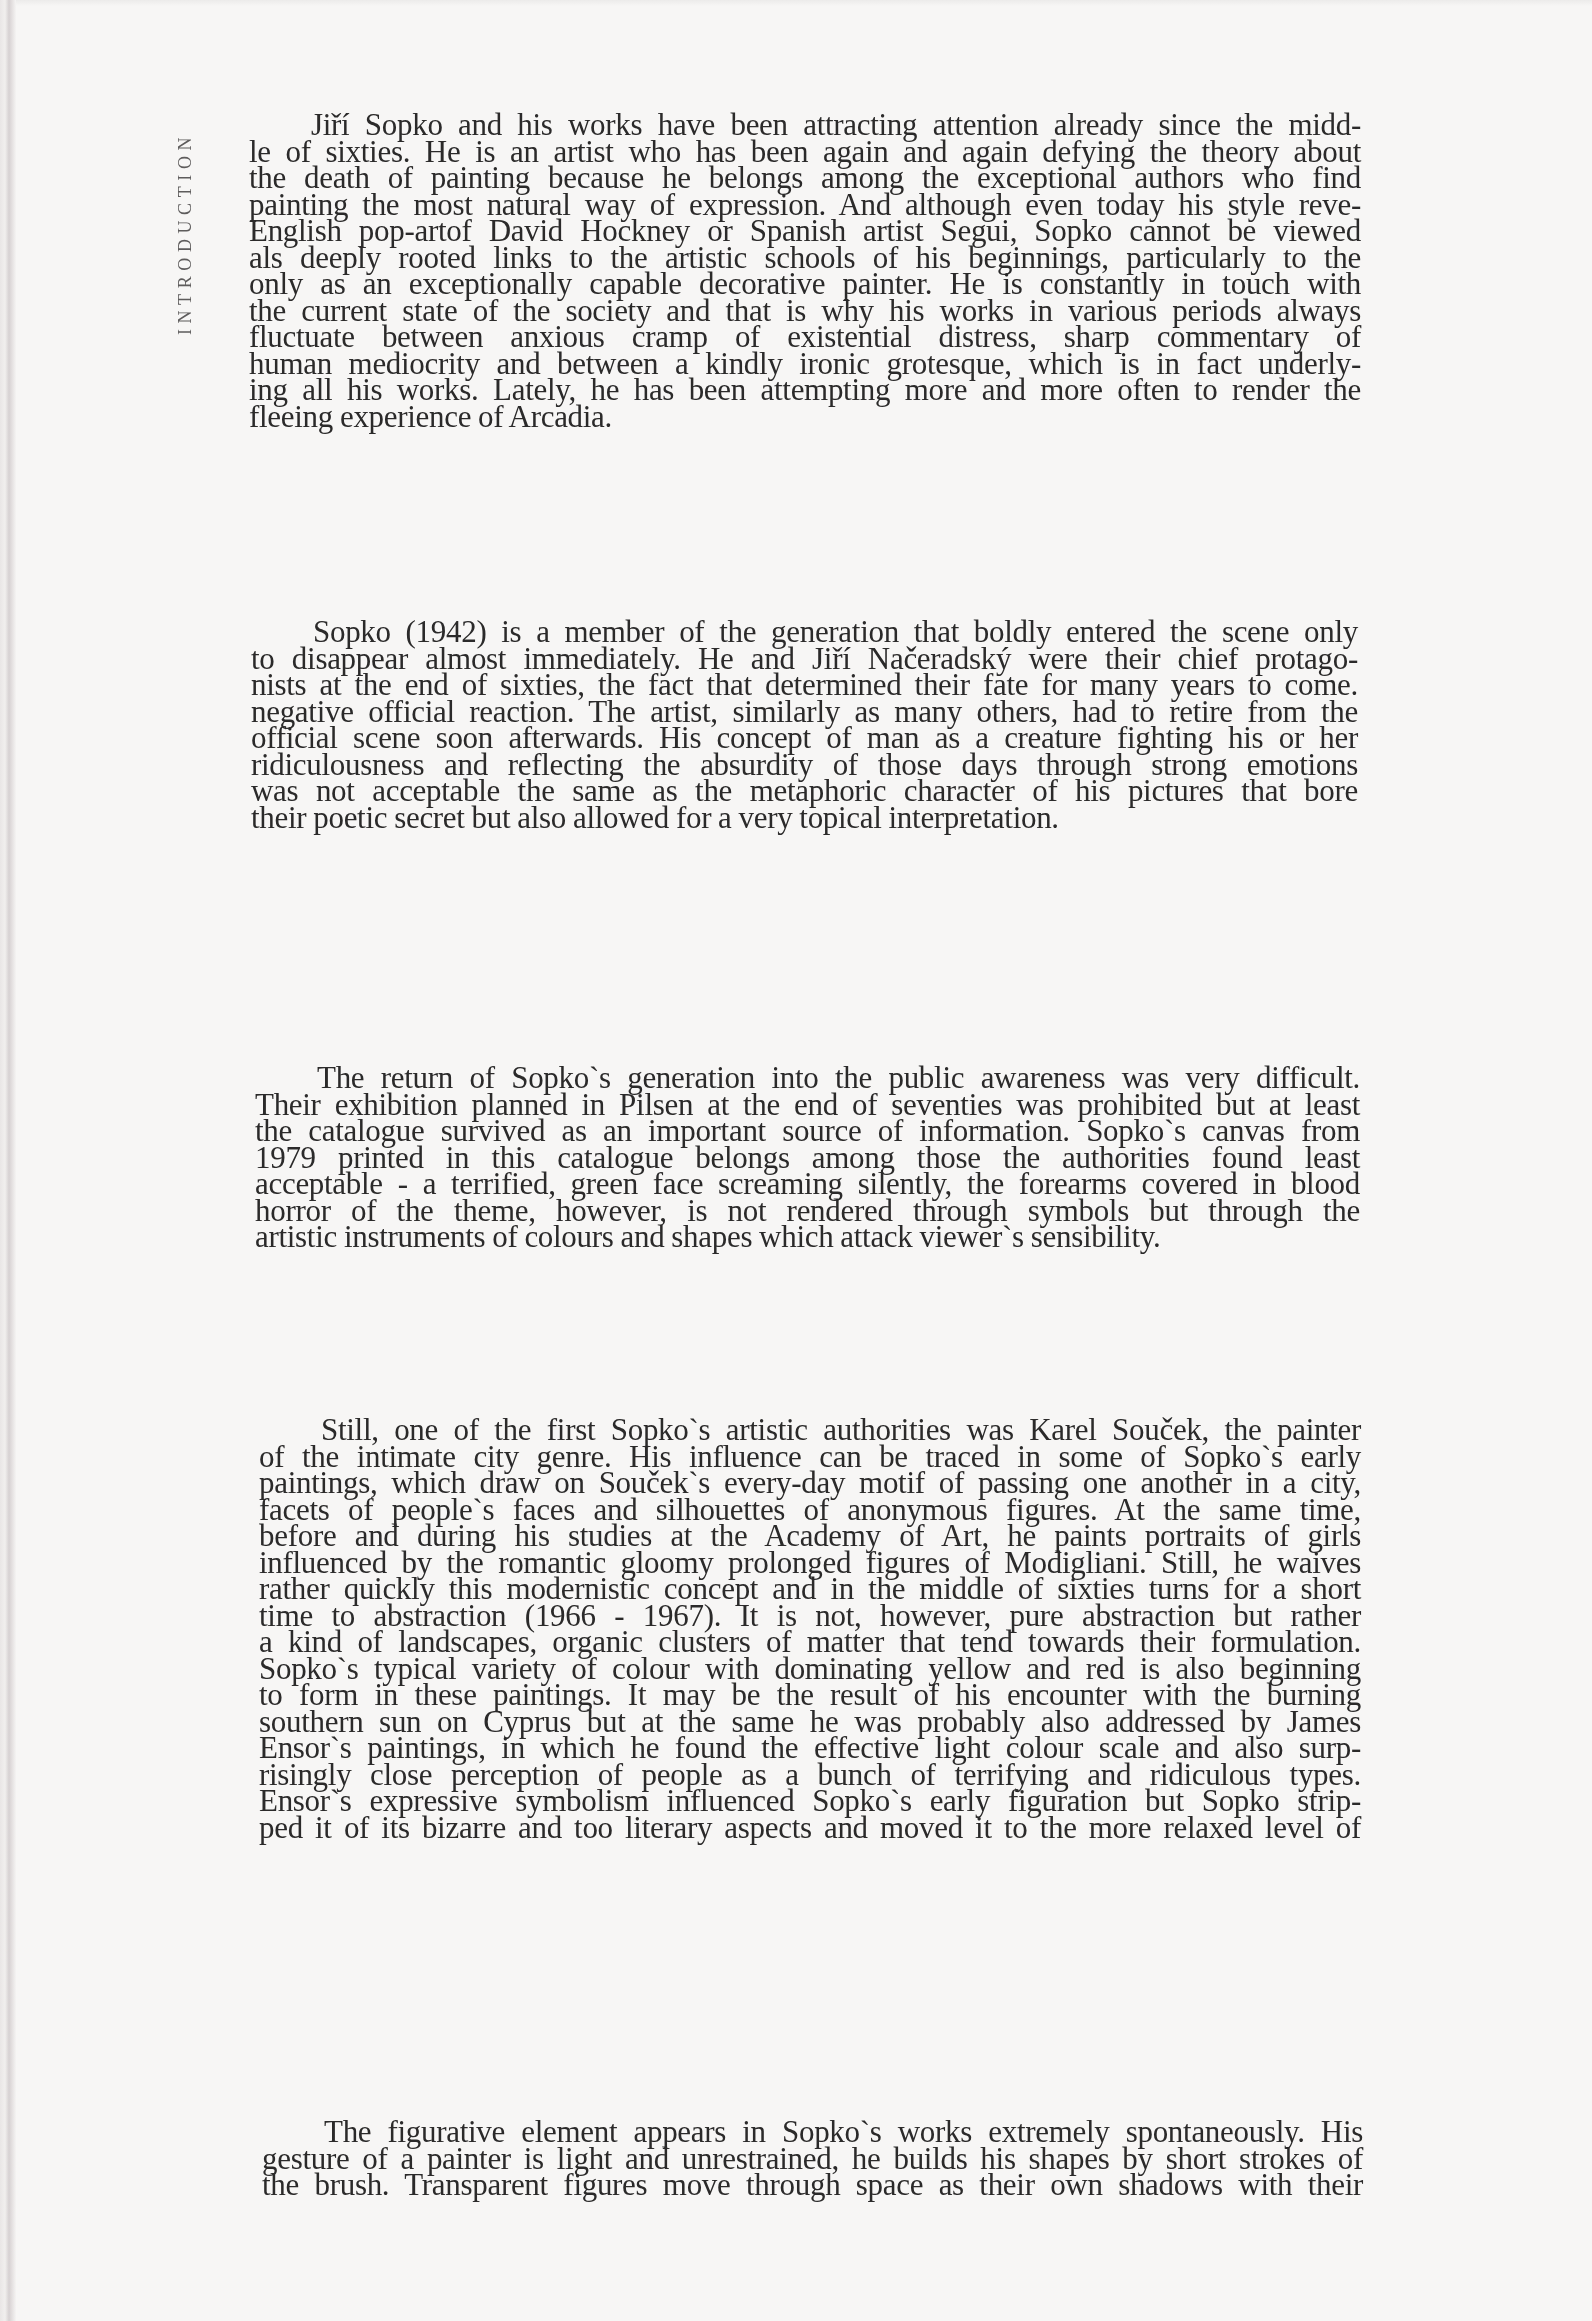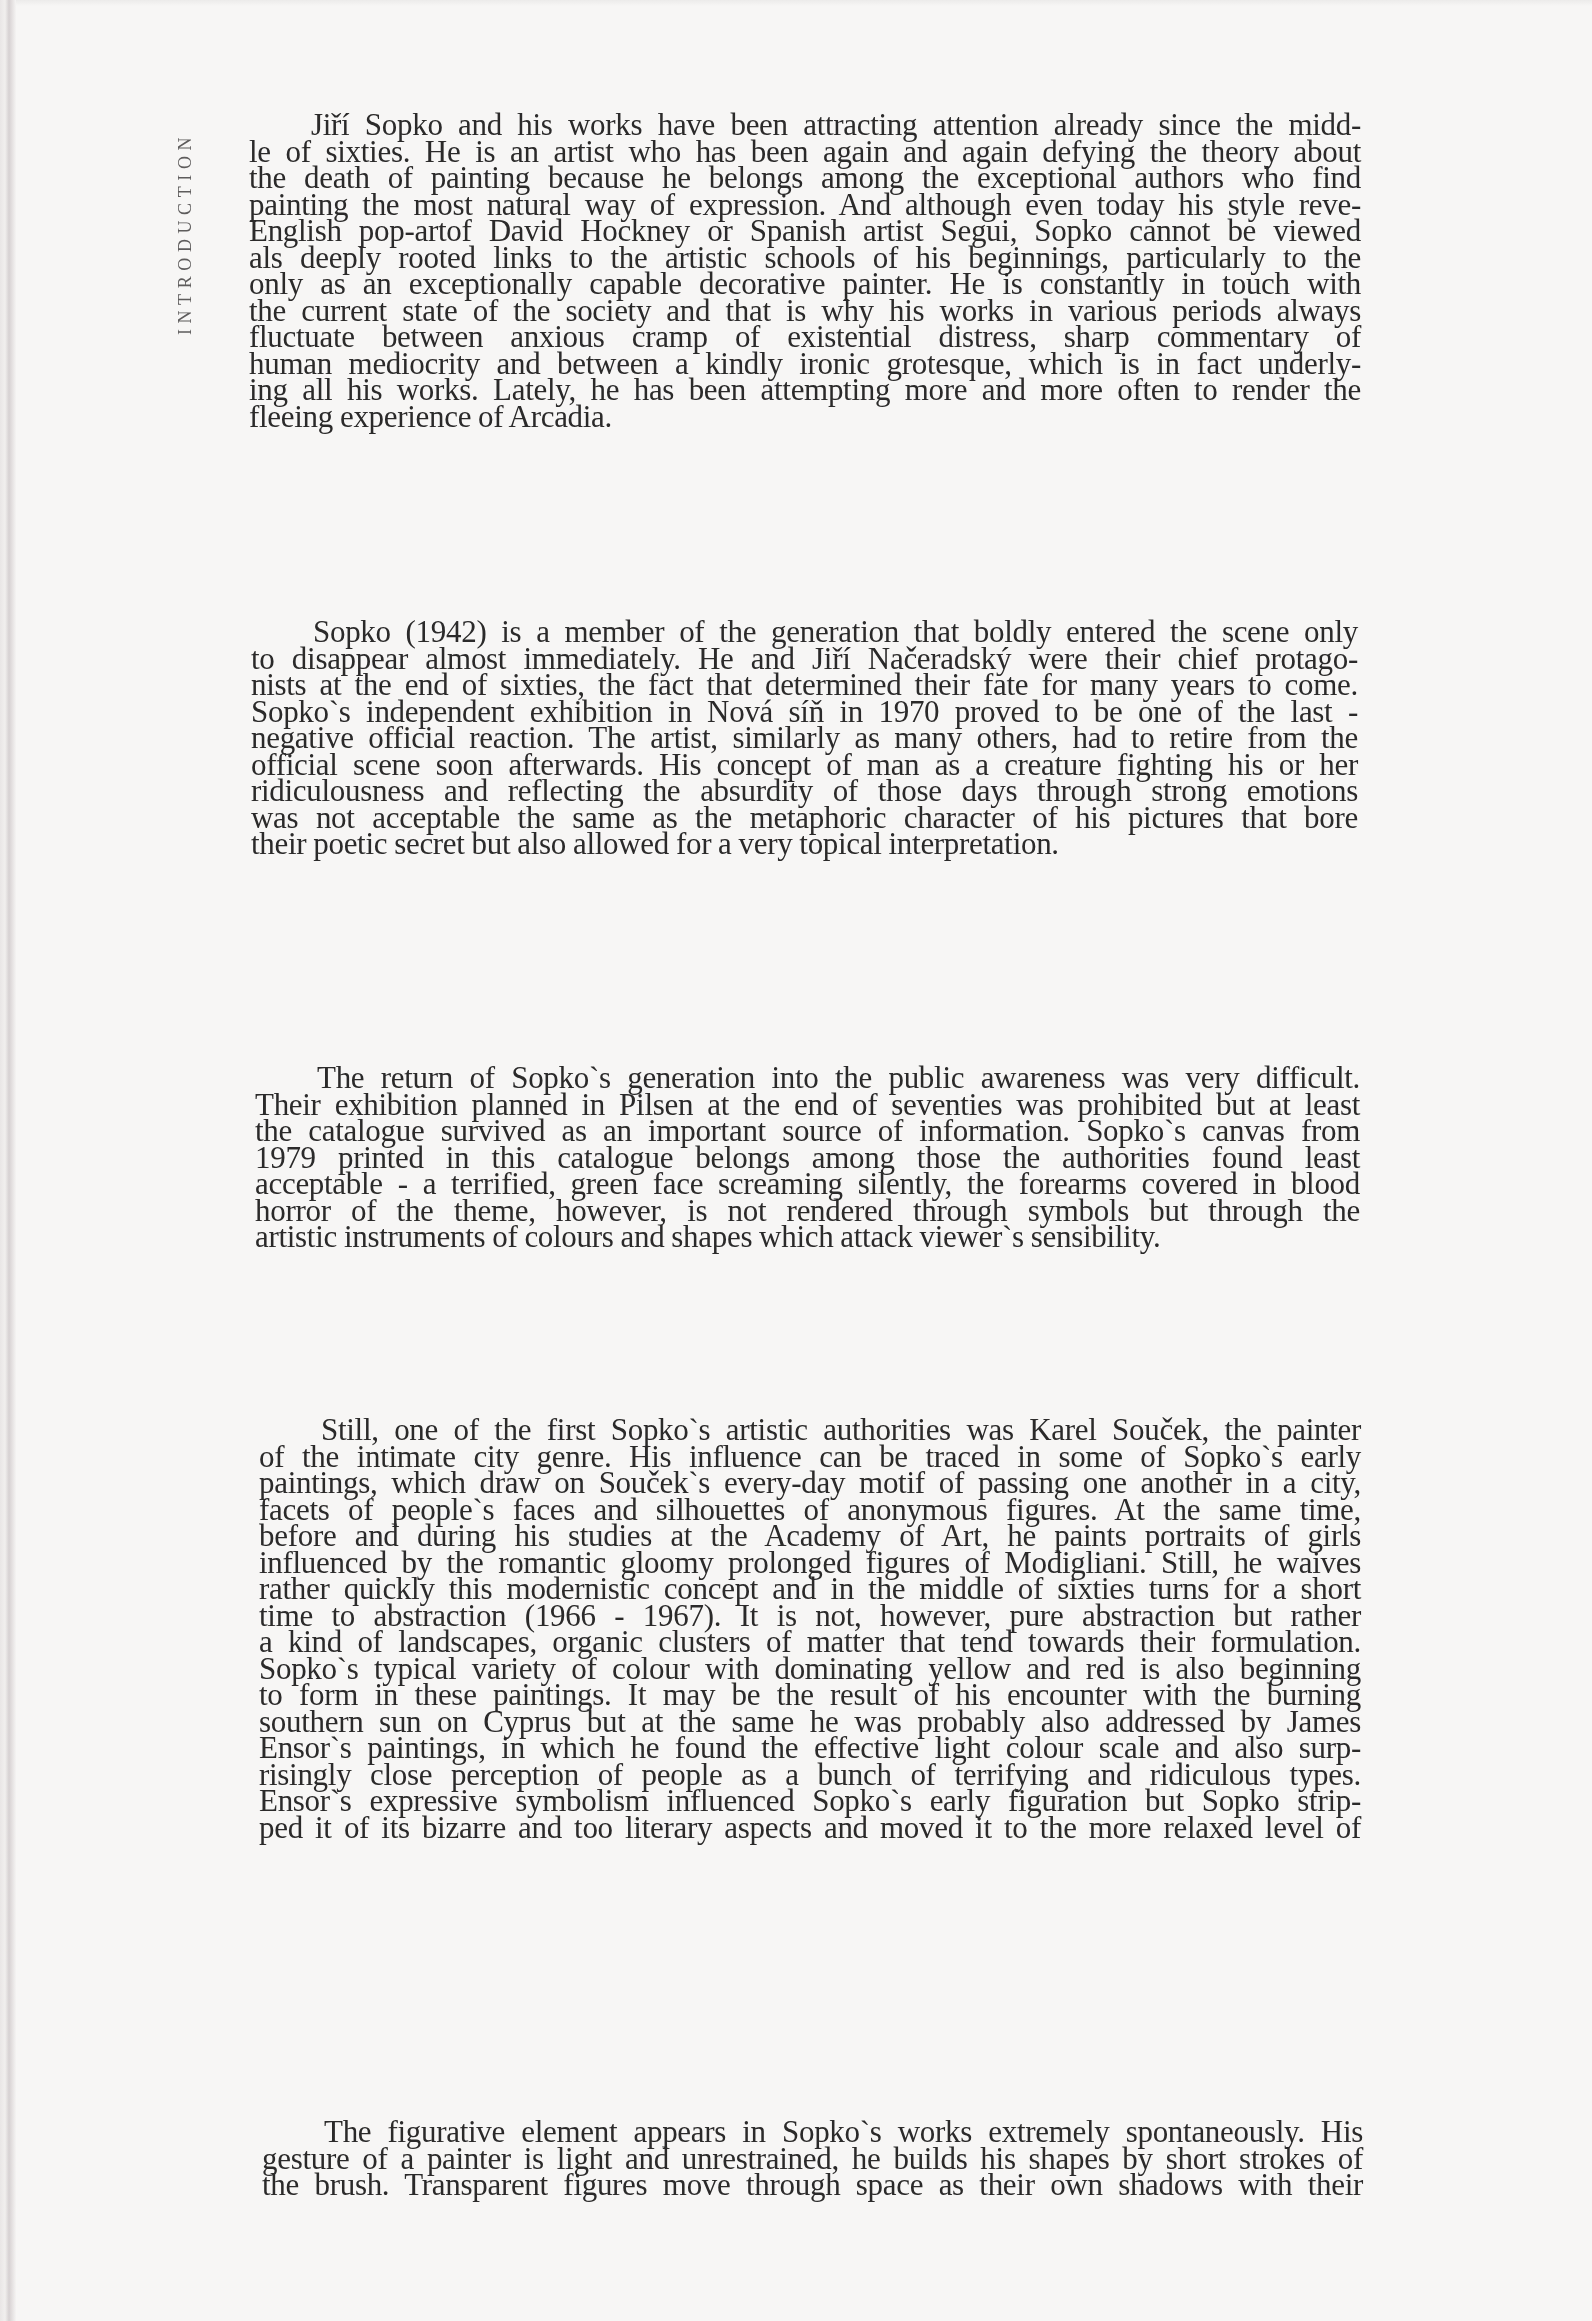--- a/index.html
+++ b/index.html
@@ -105,21 +105,20 @@
       <span class="line">the current state of the society and that is why his works in various periods always</span>
       <span class="line">fluctuate between anxious cramp of existential distress, sharp commentary of</span>
       <span class="line">human mediocrity and between a kindly ironic grotesque, which is in fact underly-</span>
       <span class="line">ing all his works. Lately, he has been attempting more and more often to render the</span>
       <span class="line last">fleeing experience of Arcadia.</span>
     </div>
   <div class="para p2">
       <span class="line indent">Sopko (1942) is a member of the generation that boldly entered the scene only</span>
       <span class="line">to disappear almost immediately. He and Jiří Načeradský were their chief protago-</span>
       <span class="line">nists at the end of sixties, the fact that determined their fate for many years to come.</span>
-      <span class="line">Sopko`s independent exhibition in Nová síň in 1970 proved to be one of the last -</span>
       <span class="line">negative official reaction. The artist, similarly as many others, had to retire from the</span>
       <span class="line">official scene soon afterwards. His concept of man as a creature fighting his or her</span>
       <span class="line">ridiculousness and reflecting the absurdity of those days through strong emotions</span>
       <span class="line">was not acceptable the same as the metaphoric character of his pictures that bore</span>
       <span class="line last">their poetic secret but also allowed for a very topical interpretation.</span>
     </div>
   <div class="para p3">
       <span class="line indent">The return of Sopko`s generation into the public awareness was very difficult.</span>
       <span class="line">Their exhibition planned in Pilsen at the end of seventies was prohibited but at least</span>
       <span class="line">the catalogue survived as an important source of information. Sopko`s canvas from</span>

